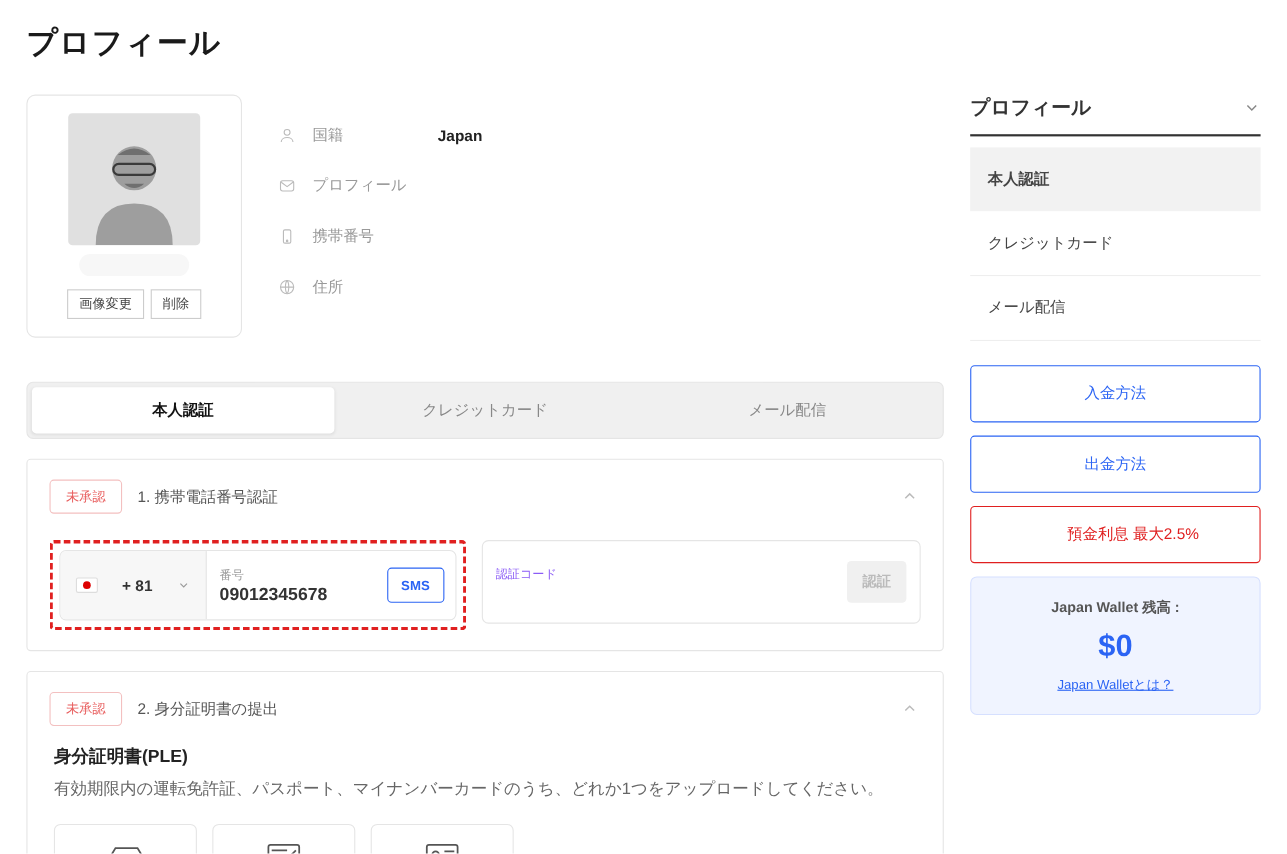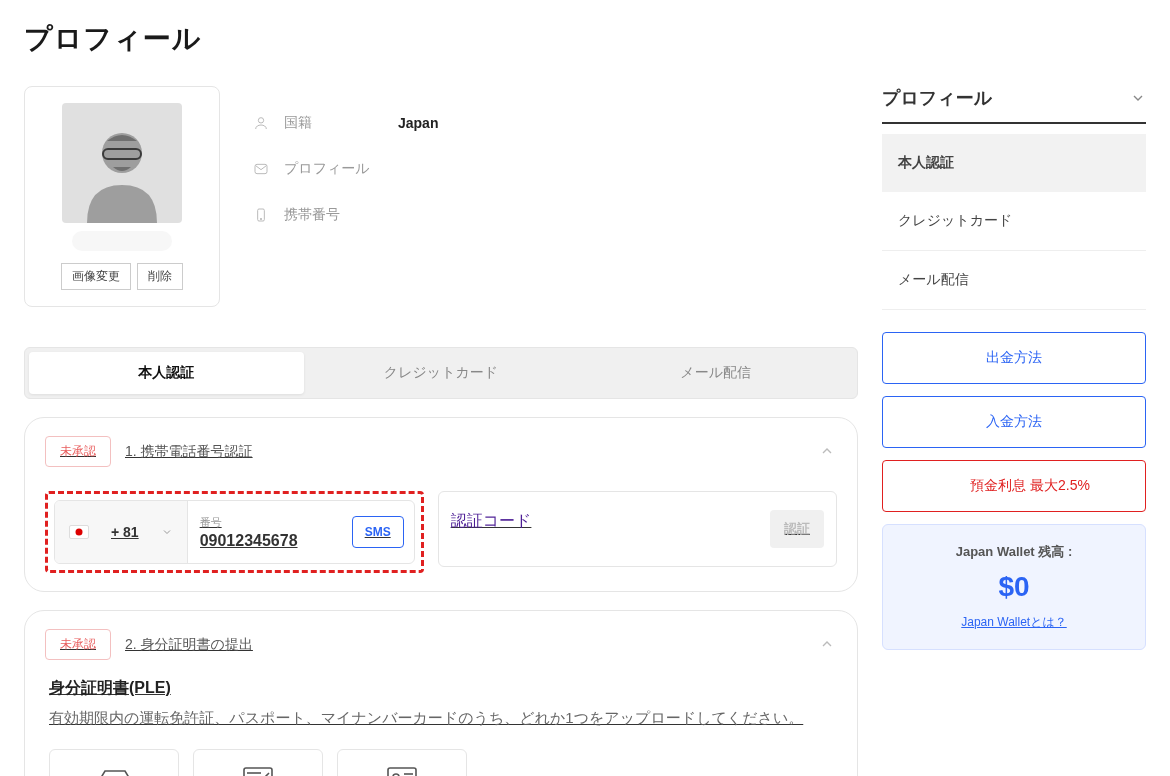--- a/index.html
+++ b/index.html
@@ -112,24 +112,23 @@
 .tab.active {
   background: #fff;
   color: #111;
   font-weight: 700;
   box-shadow: 0 1px 3px rgba(0,0,0,0.08);
 }
 
 
 .section {
   border: 1px solid #e5e5e5;
-  border-radius: 20px;
+  border-radius: 4px;
   padding: 18px 20px;
   margin-bottom: 18px;
-  text-decoration: underline;
 }
 .section-head {
   display: flex;
   align-items: center;
   gap: 14px;
 }
 .badge-unapproved {
   border: 1px solid #f3c0c0;
   color: #e85d5d;
   background: #fff;
@@ -206,21 +205,21 @@
 .code-group {
   flex: 1;
   border: 1px solid #e5e5e5;
   border-radius: 6px;
   display: flex;
   align-items: center;
   padding: 0 12px;
   height: 76px;
   background: #fff;
 }
-.code-group .mini-label { font-size: 16px; color: #4c1d95; }
+.code-group .mini-label { font-size: 11px; color: #8b5cf6; }
 .verify-btn {
   margin-left: auto;
   background: #f0f0f0;
   color: #bbb;
   font-size: 13px;
   font-weight: 700;
   border: none;
   padding: 10px 14px;
   border-radius: 4px;
 }
@@ -342,20 +341,30 @@
           <span class="value"></span>
         </div>
         <div class="field-row">
           <span class="icon-slot">
             <svg width="16" height="16" viewBox="0 0 24 24" class="icon-outline">
                 <rect x="7" y="3" width="10" height="18" rx="2"></rect>
                 <circle cx="12" cy="18" r="1" fill="#bbb"></circle>
               </svg>
           </span>
           <span class="label">携帯番号</span>
+          <span class="value"></span>
+        </div>
+        <div class="field-row">
+          <span class="icon-slot">
+            <svg width="16" height="16" viewBox="0 0 24 24" class="icon-outline">
+                <circle cx="12" cy="12" r="9"></circle>
+                <path d="M3 12h18 M12 3c3 3 3 15 0 18 M12 3c-3 3-3 15 0 18"></path>
+              </svg>
+          </span>
+          <span class="label">住所</span>
           <span class="value"></span>
         </div>
       </div>
     </div>
 
     <div class="tabs">
       <div class="tab active">本人認証</div>
       <div class="tab">クレジットカード</div>
       <div class="tab">メール配信</div>
     </div>
@@ -457,22 +466,22 @@
       <span class="title">プロフィール</span>
       <svg width="16" height="16" viewBox="0 0 24 24" fill="none" stroke="#888" stroke-width="2">
           <path d="M6 9l6 6 6-6"></path>
         </svg>
     </div>
     <div class="sb-nav">
       <div class="sb-item active">本人認証</div>
       <div class="sb-item">クレジットカード</div>
       <div class="sb-item">メール配信</div>
     </div>
+    <button class="sb-btn">入金方法</button>
     <button class="sb-btn">出金方法</button>
-    <button class="sb-btn">入金方法</button>
     <button class="sb-btn alt">預金利息 最大2.5%</button>
     <div class="wallet-box">
       <div class="wlabel">Japan Wallet 残高 :</div>
       <div class="wamount">$0</div>
       <a href="#">Japan Walletとは？</a>
     </div>
   </div>
 </div>
 
 </body></html>

